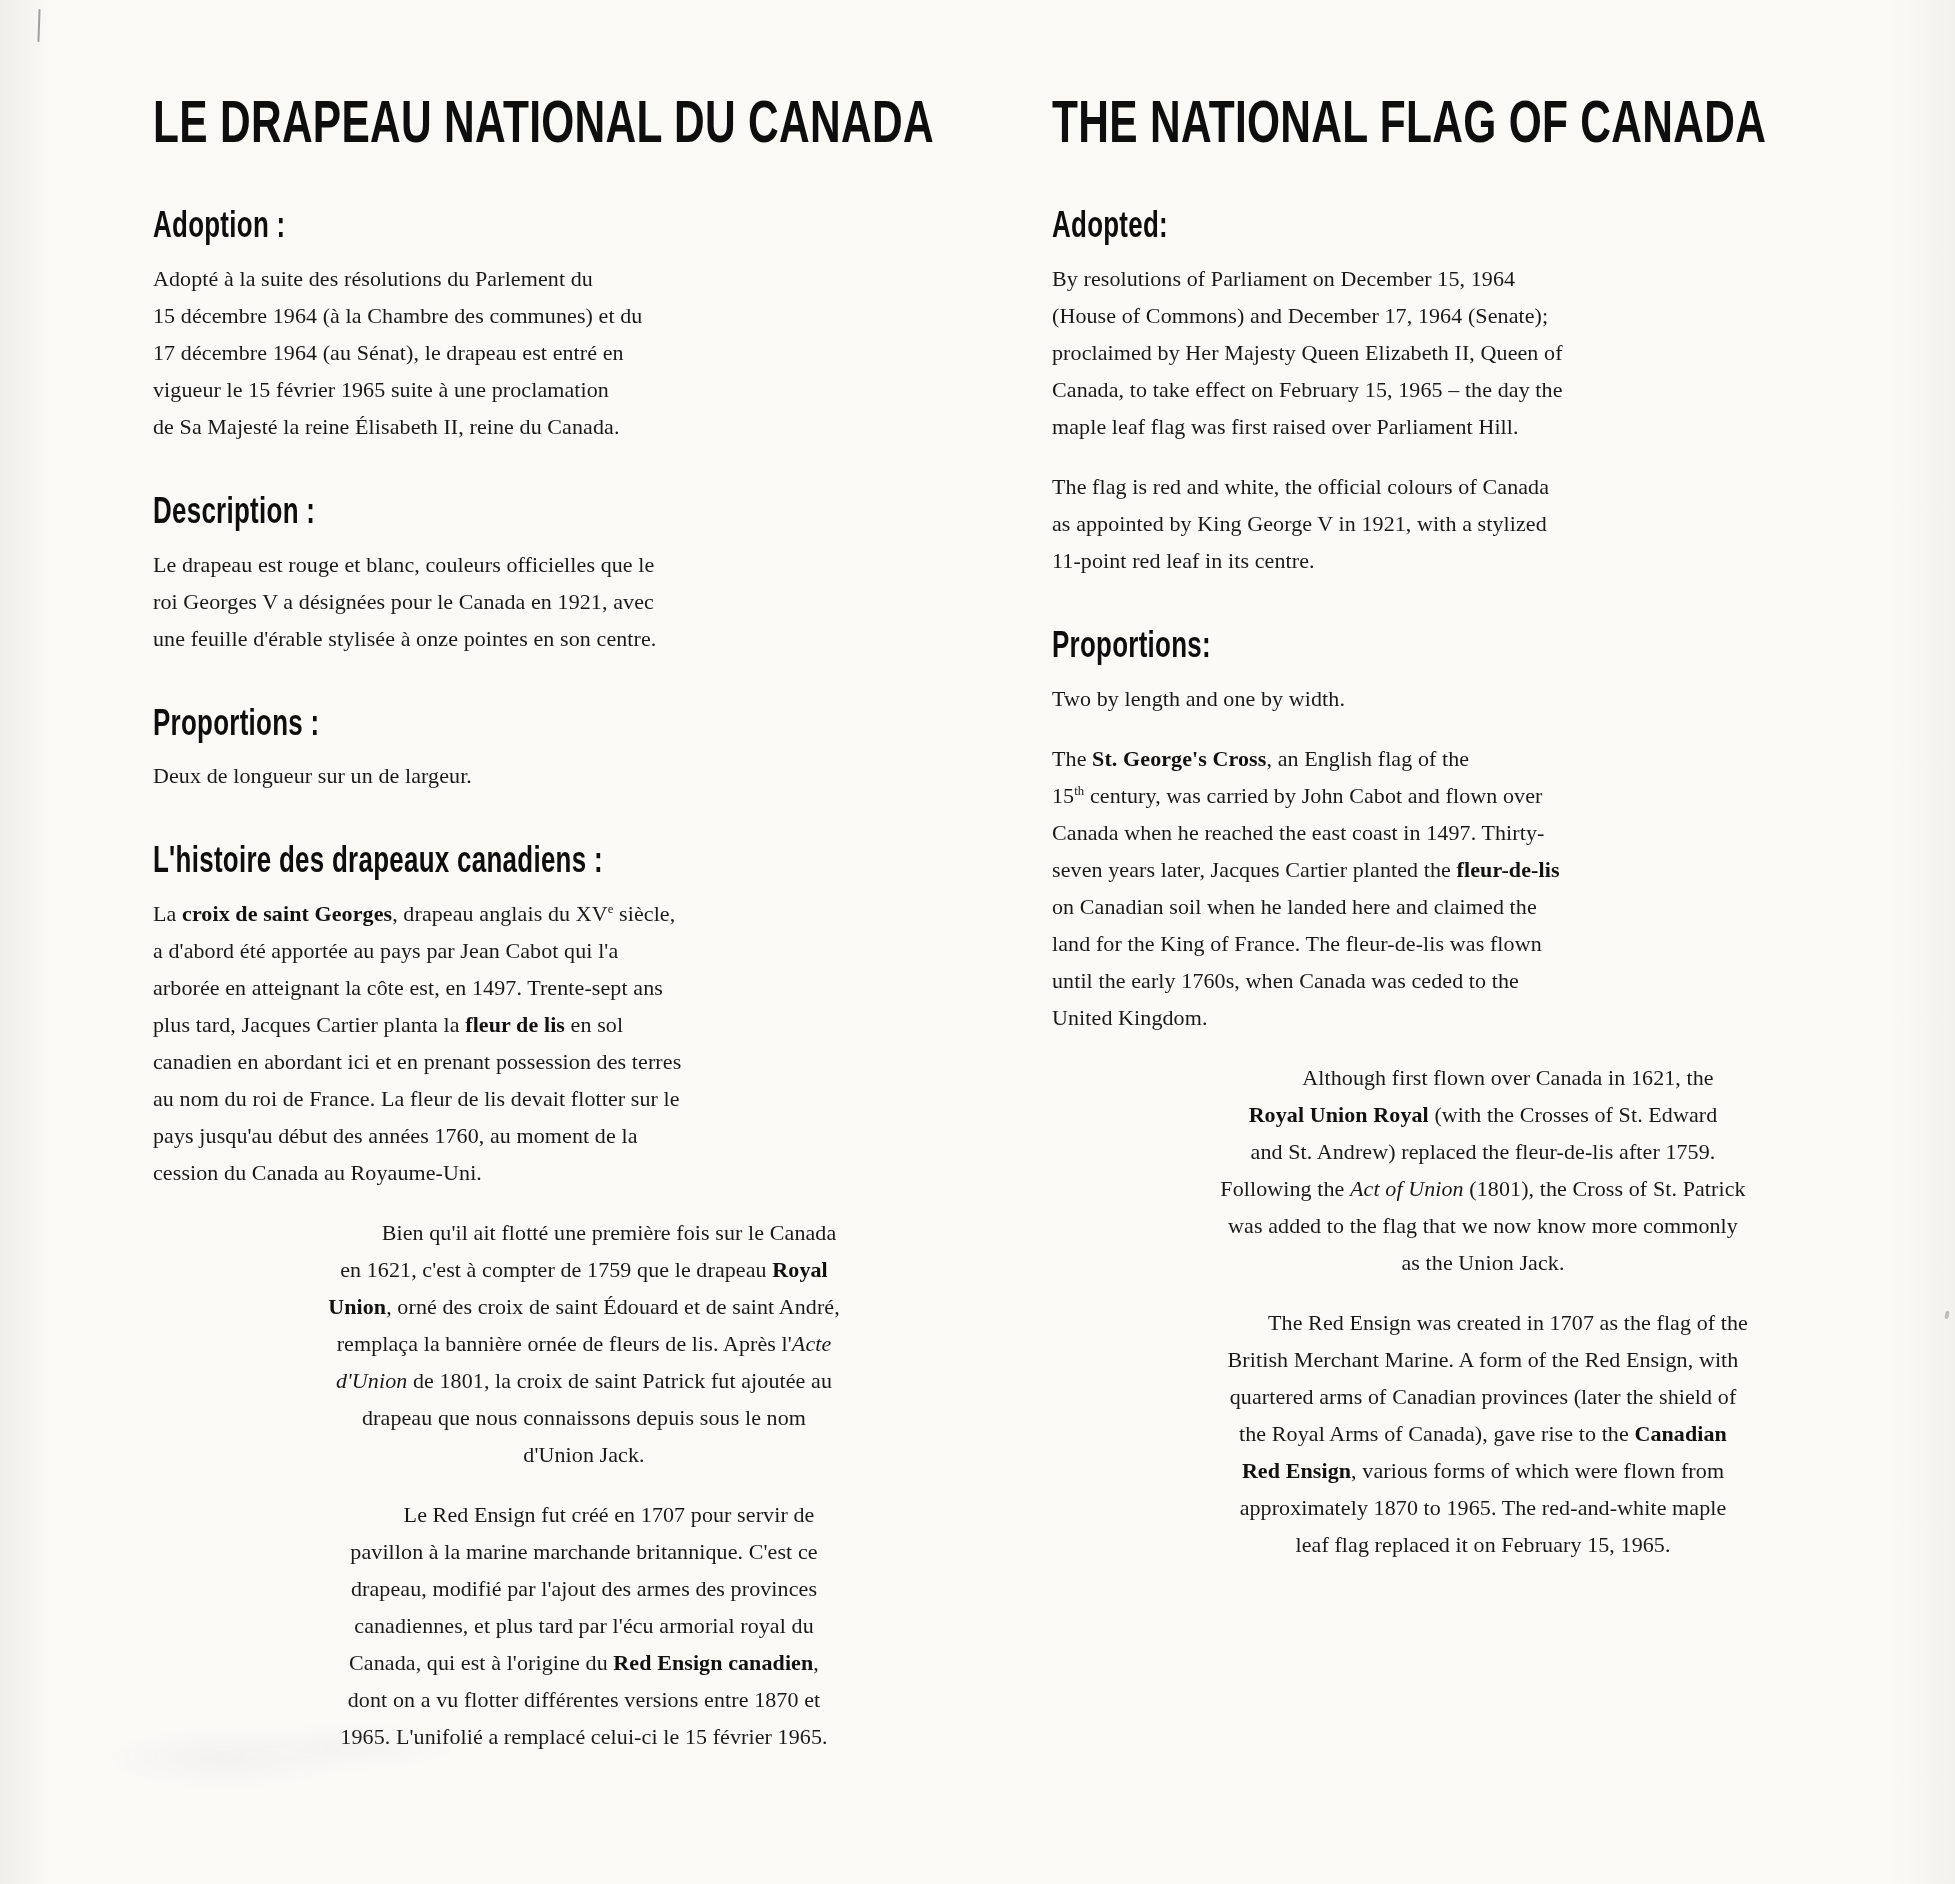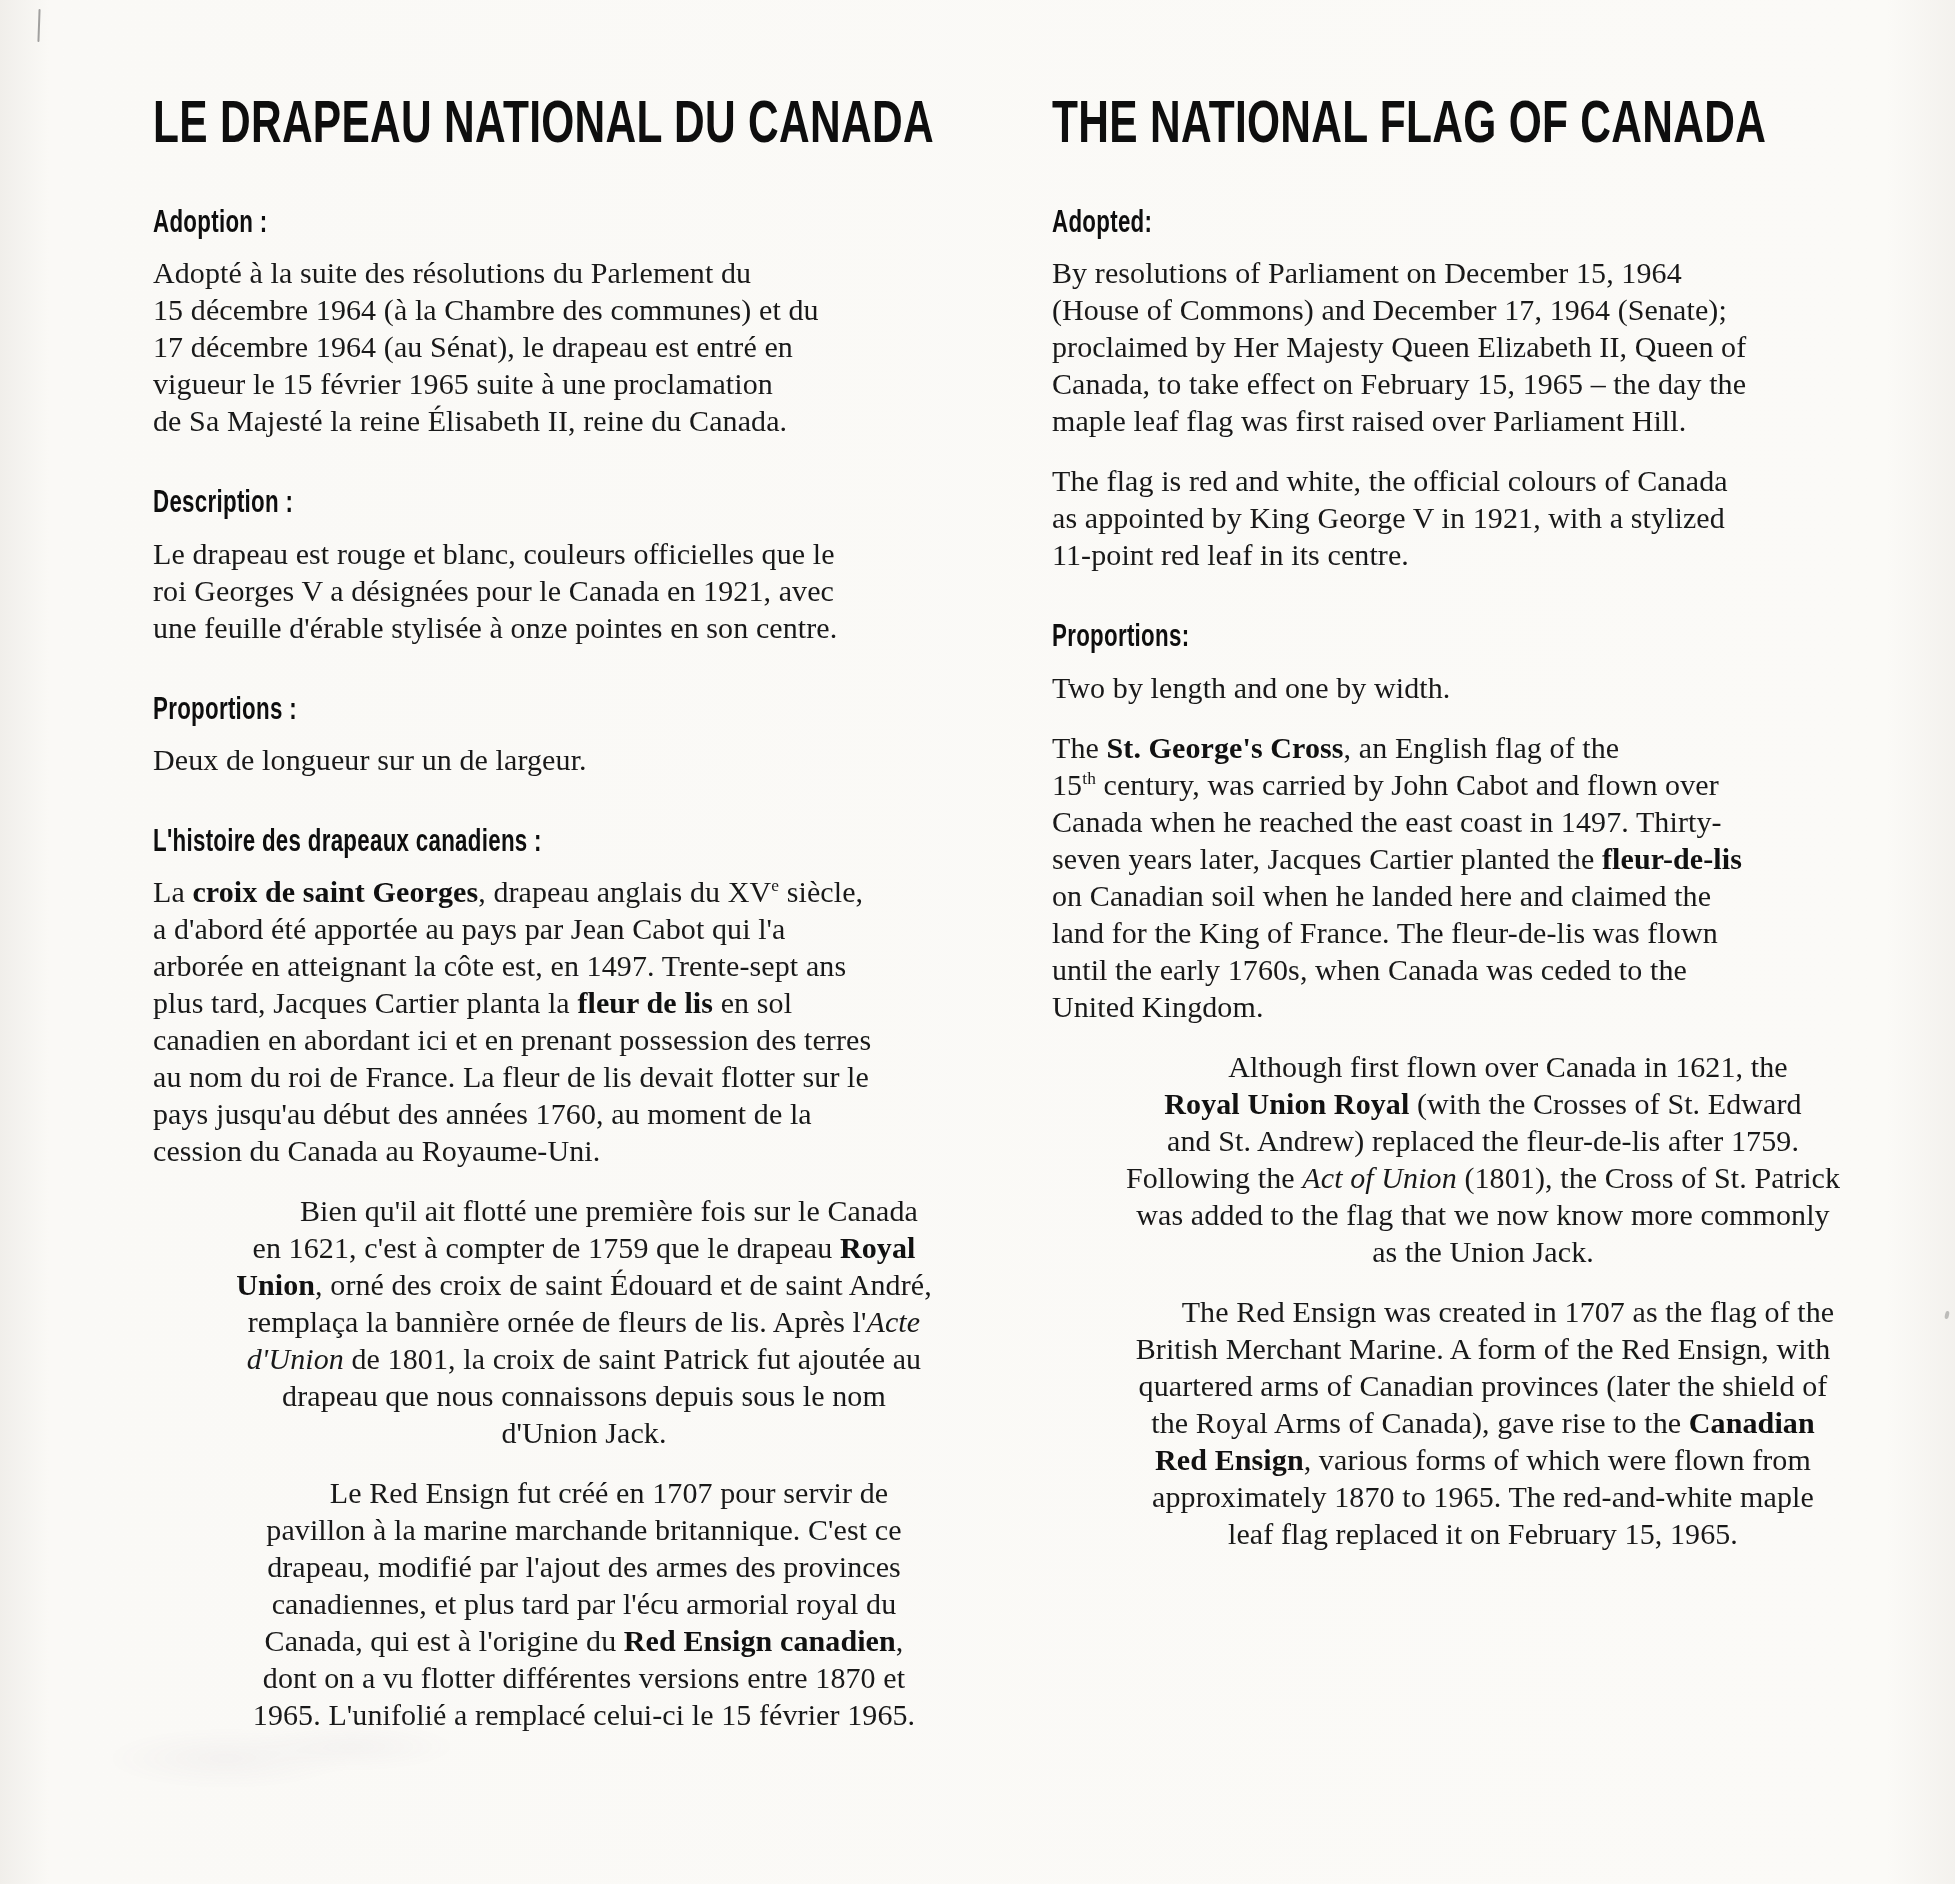--- a/index.html
+++ b/index.html
@@ -35,29 +35,29 @@
     display:inline-block;
     transform:scaleX(.72);
     transform-origin:0 60%;
     letter-spacing:0.4px;
     white-space:nowrap;
   }
   .sections h2{
     margin:46px 0 15px 0;
     font-family:"Liberation Sans", sans-serif;
     font-weight:700;
-    font-size:31px;
+    font-size:36px;
     line-height:1.1;
     color:#0e0e0e;
     white-space:nowrap;
   }
   .sections h2:first-child{margin-top:0;}
   .para{
     margin:0;
-    font-size:30px;
+    font-size:22px;
     line-height:37px;
     letter-spacing:0.1px;
     color:#191919;
     white-space:nowrap;
   }
   .para + .para{margin-top:23px;}
   .para.indent{text-indent:50px;text-align:center;}
   .para b{font-weight:700;color:#111;}
   .para i{font-style:italic;}
   .para sup{font-size:58%;vertical-align:super;line-height:0;}

